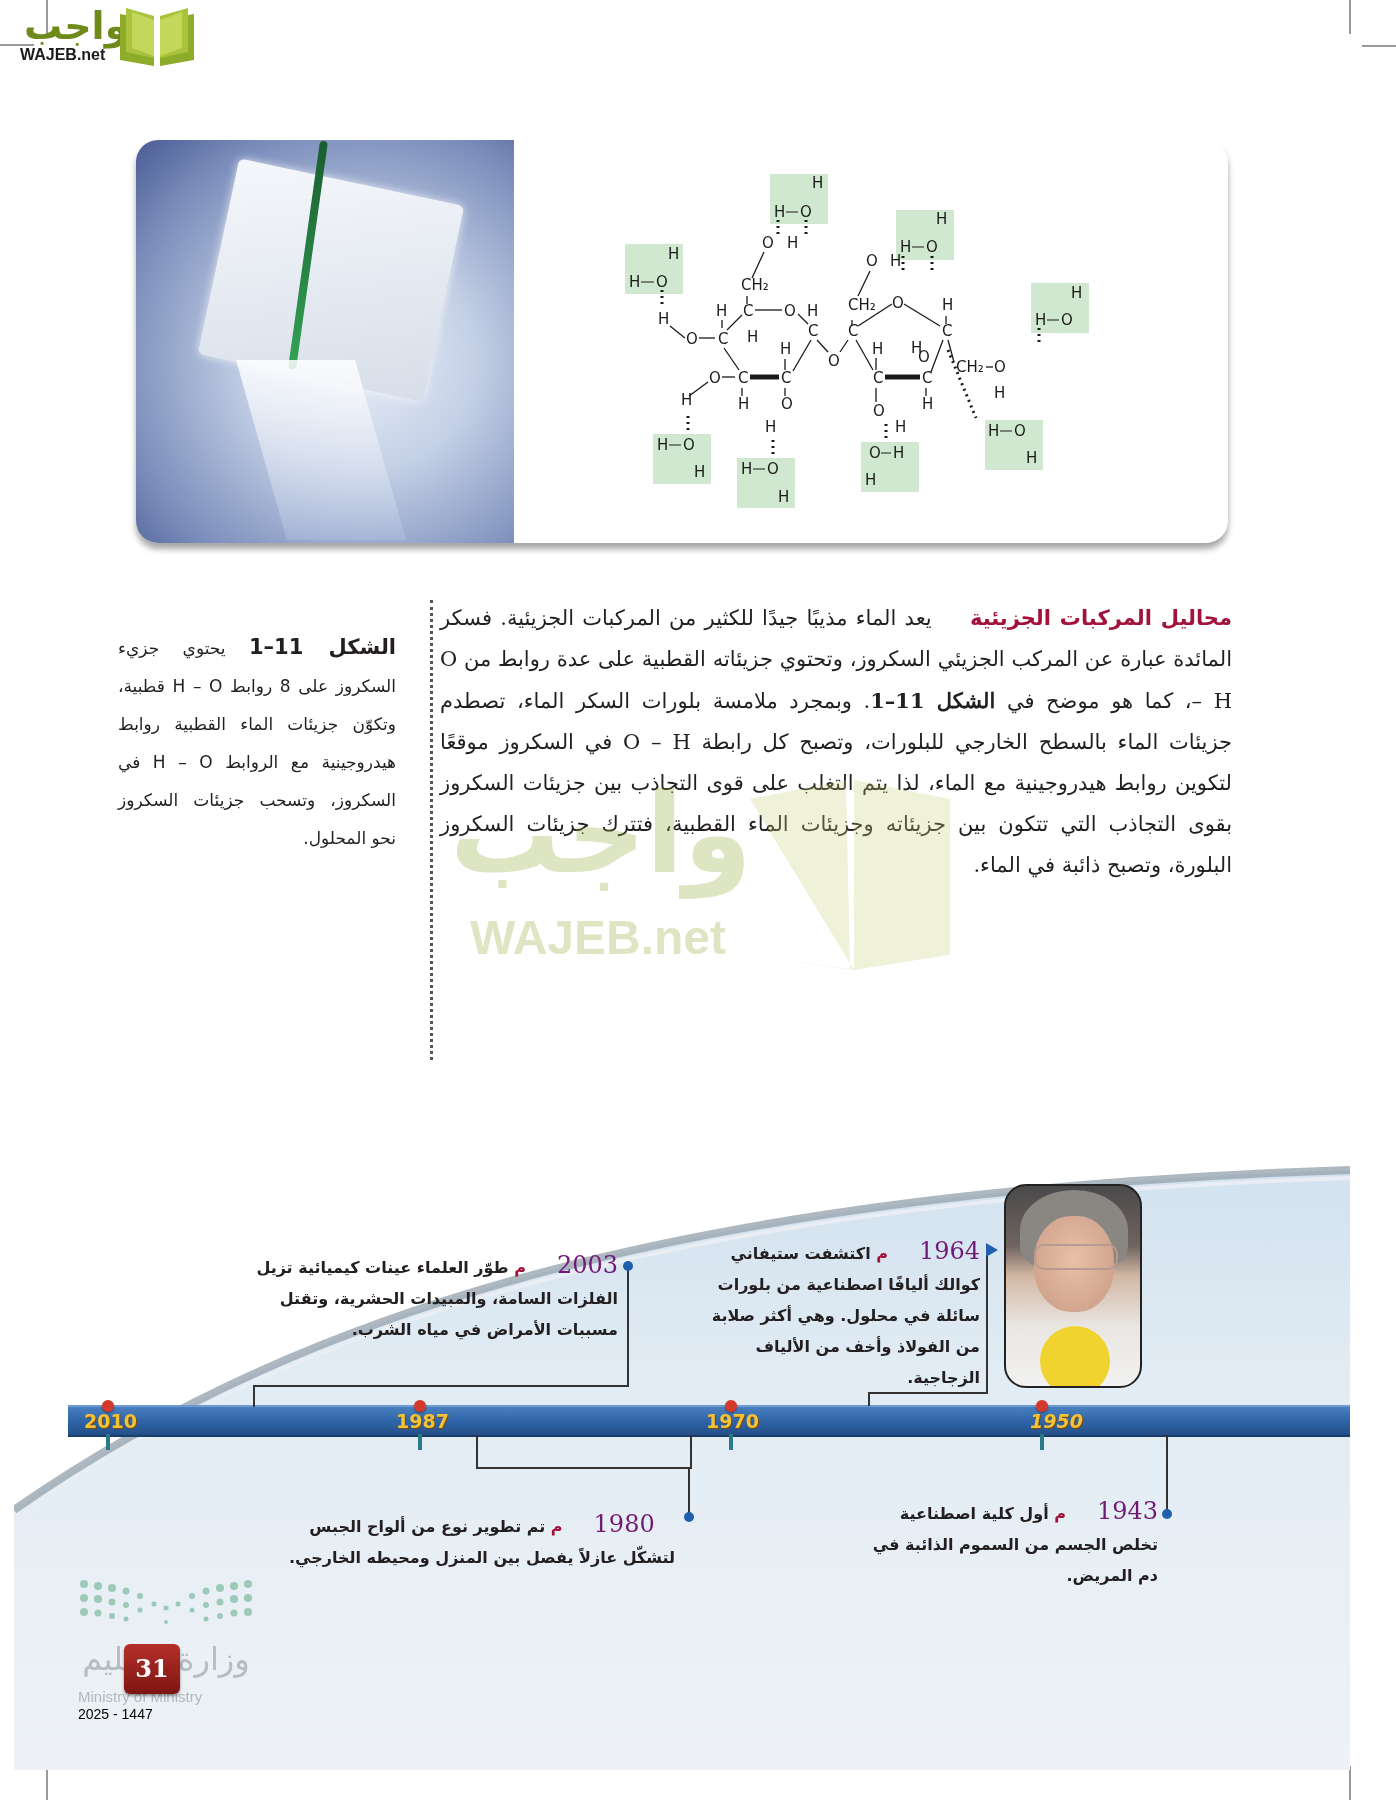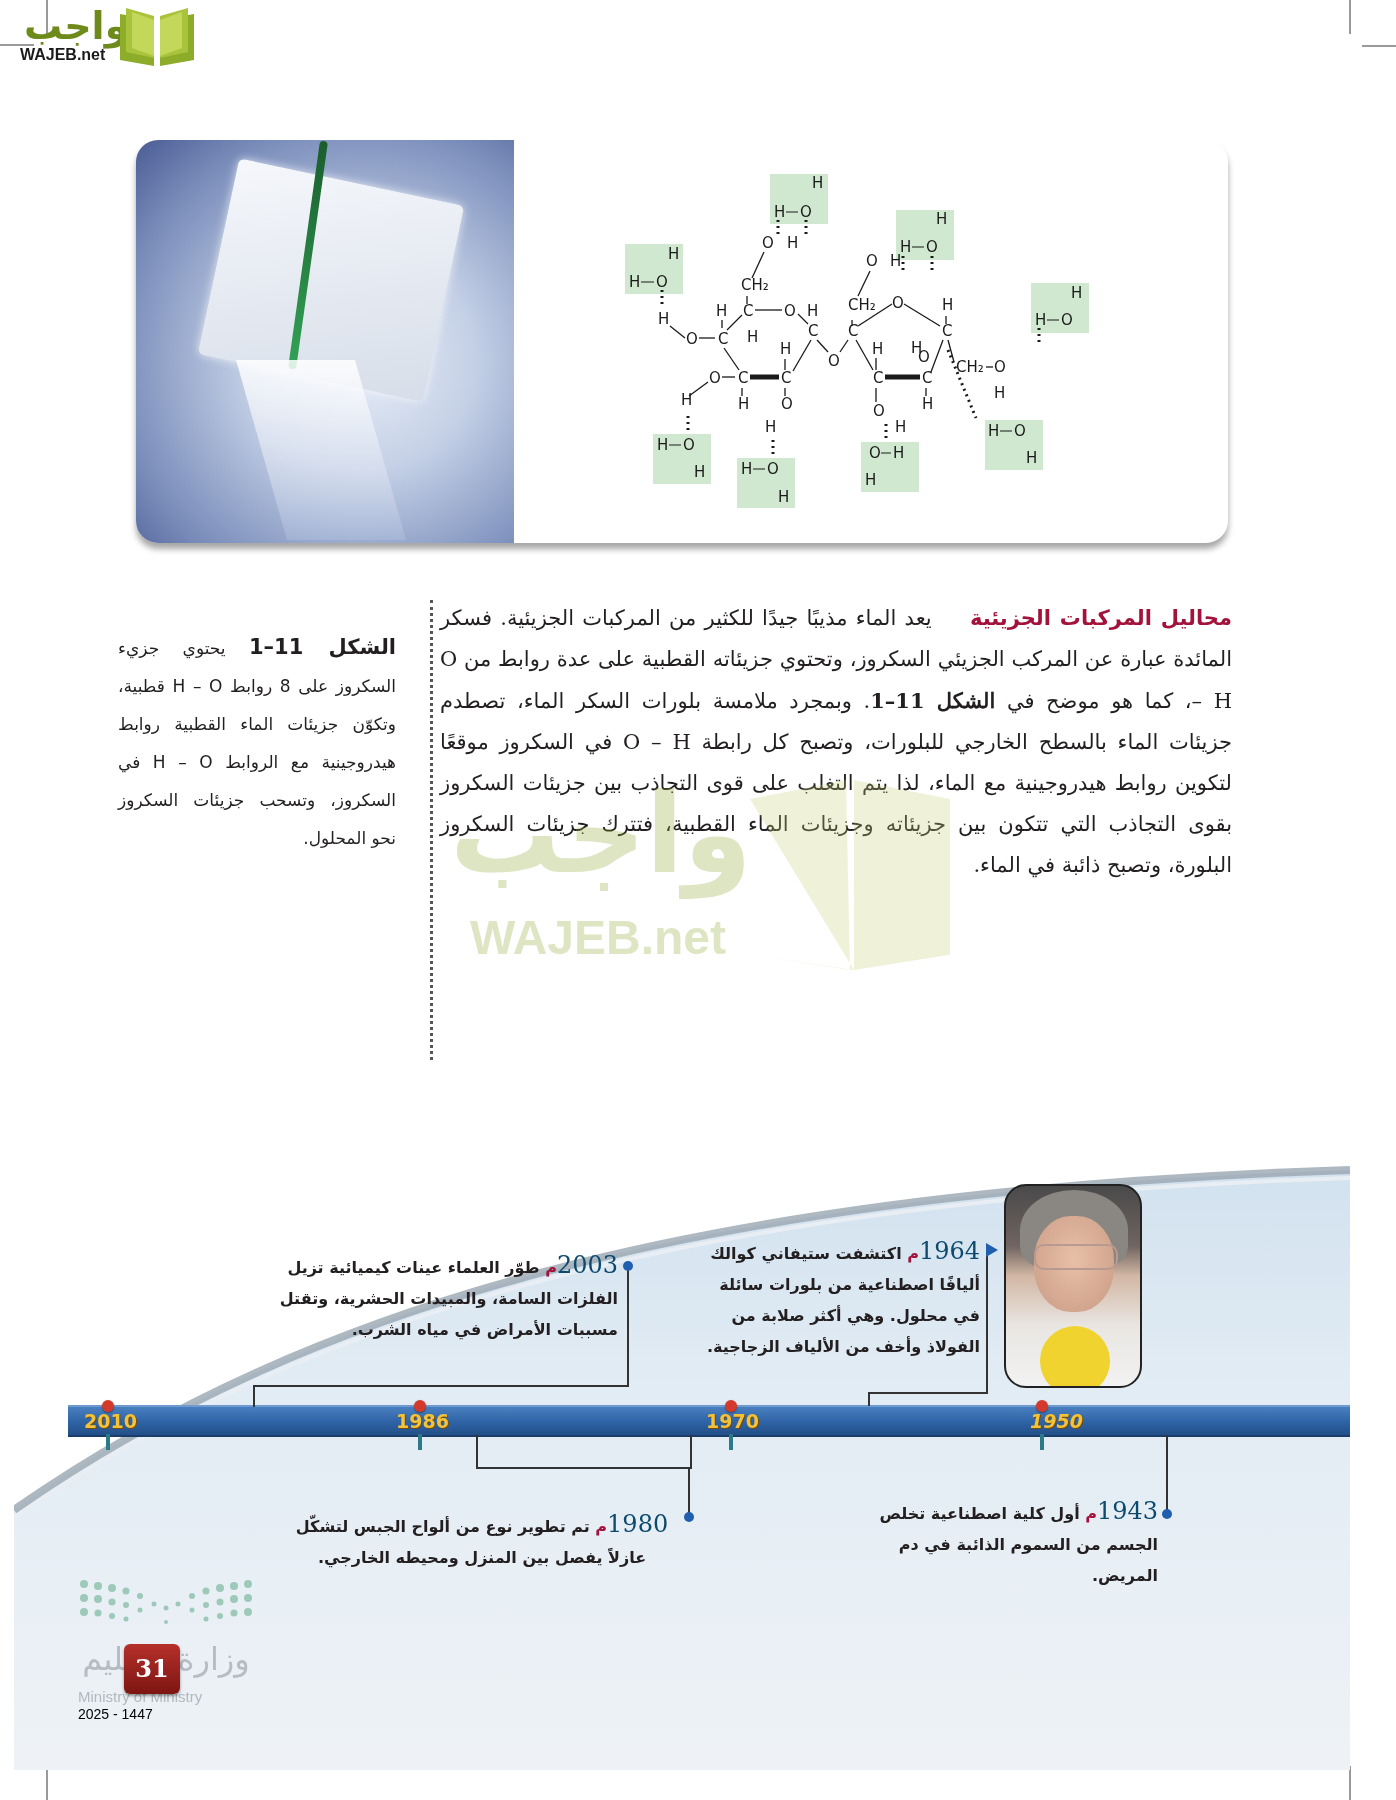--- a/index.html
+++ b/index.html
@@ -33,21 +33,21 @@
   .wm-en { position:absolute; left:20px; top:140px; font-size:48px; font-weight:bold; color:#8aa32a; font-family:"Liberation Sans", sans-serif; }
   .wm-book { position:absolute; left:300px; top:10px; width:200px; height:190px; background:#c7d17a; clip-path:polygon(0 10%,48% 0,50% 100%,0 92%,52% 100%,52% 0,100% 10%,100% 92%,52% 100%); }
   
   .tl-panel { left:14px; top:1130px; width:1336px; height:640px; background:linear-gradient(180deg,#cfe0ee 0%,#e2ecf4 40%,#eef2f6 100%); clip-path:path('M0 380 C 300 170, 700 60, 1336 40 L 1336 640 L 0 640 Z'); }
   .tl-arc { left:14px; top:1130px; width:1336px; height:400px; pointer-events:none; }
   .tl-bar { left:68px; top:1405px; width:1282px; height:28px; background:linear-gradient(180deg,#4a7fbf 0%,#2f65a8 50%,#234f88 100%); border-top:2px solid #6e9ad0; border-bottom:2px solid #1b3d6b; }
   .tick-pin { position:absolute; width:12px; height:12px; border-radius:50%; background:#d33a2c; box-shadow:0 1px 2px rgba(0,0,0,0.4); }
   .tick-stem { position:absolute; width:4px; height:16px; background:#2a7a8a; }
   .tick-label { position:absolute; font-family:"DejaVu Sans", sans-serif; font-weight:bold; font-size:19px; color:#f2c23a; text-shadow:1px 1px 0 #7a4a00; }
   .event { position:absolute; direction:rtl; font-family:"DejaVu Sans", sans-serif; font-weight:bold; font-size:16px; line-height:31px; color:#231f20; }
-  .year { font-family:"DejaVu Serif", serif; font-weight:normal; font-size:24px; color:#0c4a6e; }
+  .year { font-family:"DejaVu Serif", serif; font-weight:normal; font-size:24px; color:#701a75;margin-left:31px; }
   .mim { color:#a3123a; }
   .dot { position:absolute; width:10px; height:10px; border-radius:50%; background:#1f5fae; }
   .tri { position:absolute; width:0; height:0; border-top:7px solid transparent; border-bottom:7px solid transparent; border-left:12px solid #1f5fae; }
   .connector { position:absolute; border-color:#333; border-style:solid; border-width:0; }
   .portrait { left:1004px; top:1184px; width:134px; height:200px; border:2px solid #222; border-radius:22px; overflow:hidden; background:linear-gradient(180deg,#4a4a4a 0%,#6f6460 30%,#d2b7a4 45%,#e9e6e2 70%,#f2f2f2 100%); }
   .face { position:absolute; left:28px; top:30px; width:80px; height:96px; border-radius:46%; background:radial-gradient(ellipse at 50% 45%, #e8c0a8, #c99a84); }
   .hair { position:absolute; left:14px; top:4px; width:108px; height:80px; border-radius:50% 50% 30% 30%; background:#8a8783; }
   .glasses { position:absolute; left:28px; top:58px; width:80px; height:22px; border:2px solid #b89a90; border-radius:10px; }
   .badge-yellow { position:absolute; left:34px; top:140px; width:70px; height:70px; border-radius:50%; background:#f1d330; }
   
@@ -254,21 +254,21 @@
 <div class="abs tl-bar"></div>
 
 <div class="abs" style="left:0;top:0;">
   <div class="tick-pin" style="left:102px;top:1400px;"></div>
   <div class="tick-stem" style="left:106px;top:1434px;"></div>
   <span class="tick-label" style="left:84px;top:1410px;">2010</span>
 </div>
 <div class="abs" style="left:0;top:0;">
   <div class="tick-pin" style="left:414px;top:1400px;"></div>
   <div class="tick-stem" style="left:418px;top:1434px;"></div>
-  <span class="tick-label" style="left:396px;top:1410px;">1986</span>
+  <span class="tick-label" style="left:396px;top:1410px;">1987</span>
 </div>
 <div class="abs" style="left:0;top:0;">
   <div class="tick-pin" style="left:725px;top:1400px;"></div>
   <div class="tick-stem" style="left:729px;top:1434px;"></div>
   <span class="tick-label" style="left:706px;top:1410px;">1970</span>
 </div>
 <div class="abs" style="left:0;top:0;">
   <div class="tick-pin" style="left:1036px;top:1400px;"></div>
   <div class="tick-stem" style="left:1040px;top:1434px;"></div>
   <span class="tick-label" style="left:1030px;top:1410px;font-style:italic;">1950</span>

